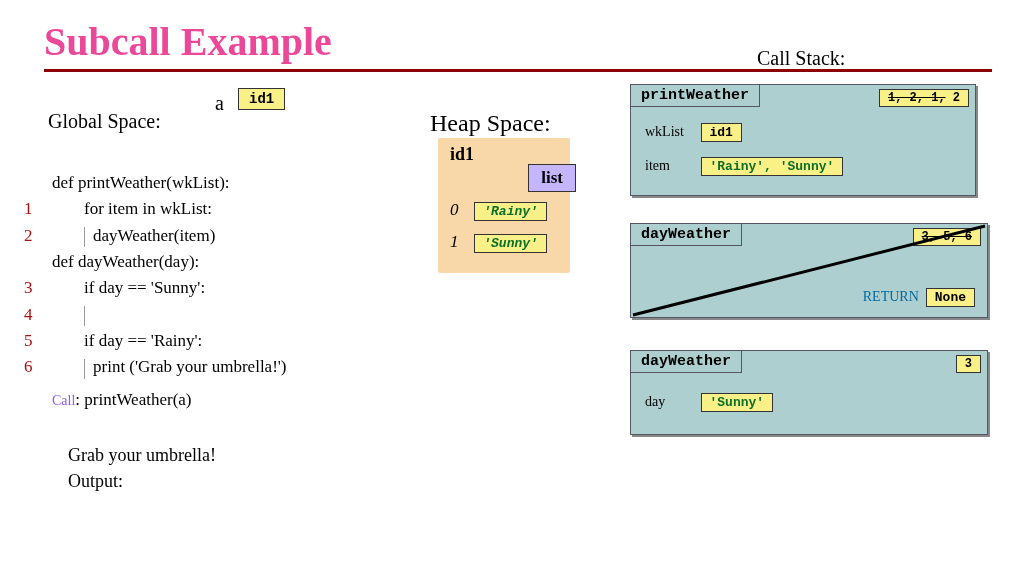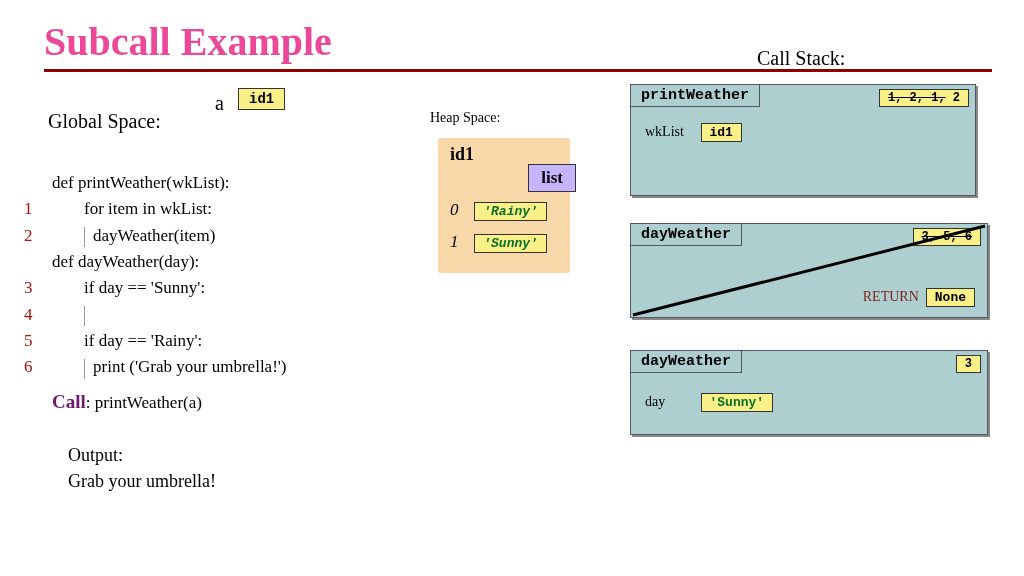--- a/index.html
+++ b/index.html
@@ -19,42 +19,42 @@
   .hr {
     border-bottom: 3px solid #8b0000;
     margin: 0 32px 8px 44px;
   }
   .content { position: relative; }
 
   .global-label { position: absolute; left: 48px; top: 30px; font-size: 20px; }
   .a-label { position: absolute; left: 215px; top: 12px; font-size: 20px; }
   .a-box { position: absolute; left: 238px; top: 8px; }
 
-  .heap-label { position: absolute; left: 430px; top: 30px; font-size: 14px; }
+  .heap-label { position: absolute; left: 430px; top: 30px; font-size: 24px; }
   .callstack-label { position: absolute; left: 757px; top: -33px; font-size: 20px; }
 
   .yellow-box {
     background: #f9f088;
     border: 1.5px solid #333;
     padding: 2px 10px;
     font-family: 'Courier New', monospace;
     font-weight: bold;
     font-size: 14px;
     display: inline-block;
   }
   .yellow-box.small { padding: 1px 8px; font-size: 13px; }
   .green-val { color: #0a6f2a; }
 
   
   .code { position: absolute; left: 48px; top: 90px; font-size: 17px; line-height: 1.55; }
   .code .ln { color: #a11; position: absolute; left: -24px; }
   .code .row { position: relative; padding-left: 4px; white-space: nowrap; }
   .indent1 { padding-left: 36px !important; }
   .bar { border-left: 1px solid #999; display:inline-block; height: 20px; vertical-align: middle; margin-right: 8px;}
-  .call-label { color: #701a75; font-weight: bold; font-size: 19px;}
+  .call-label { color: #8b5cf6; font-weight: normal; font-size: 14px;}
   .output { position: absolute; left: 68px; top: 362px; font-size: 18px; line-height: 1.45;}
 
   
   .heap-obj {
     position: absolute; left: 438px; top: 58px;
     width: 132px; height: 135px;
     background: #f8d8a8;
     border-radius: 2px;
     padding: 6px;
   }
@@ -83,21 +83,21 @@
   .frame-linebox {
     position: absolute; right: 6px; top: 4px;
     background: #f9f088; border: 1.5px solid #333;
     padding: 1px 8px; font-family: 'Courier New', monospace;
     font-weight: bold; font-size: 12px;
   }
   .var-row { position: absolute; font-size: 14px; }
   .var-row .vn { display: inline-block; min-width: 52px; }
 
   .strike { text-decoration: line-through; }
-  .return-label { color: #7f1d1d; font-size: 14px; font-weight: normal;}
+  .return-label { color: #0369a1; font-size: 14px; font-weight: normal;}
 
   .frame1 { left: 630px; top: 4px; width: 346px; height: 112px; }
   .frame2 { left: 630px; top: 143px; width: 358px; height: 95px; }
   .frame3 { left: 630px; top: 270px; width: 358px; height: 85px; }
 
   .cross {
     position: absolute; left: 0; top: 0; width: 100%; height: 100%;
     pointer-events: none;
   }
 </style>
@@ -124,22 +124,22 @@
     <div class="row indent1"><span class="ln">3</span><span>if day == 'Sunny':</span></div>
     <div class="row indent1"><span class="ln">4</span><span class="bar"></span></div>
     <div class="row indent1"><span class="ln">5</span><span>if day == 'Rainy':</span></div>
     <div class="row indent1"><span class="ln">6</span><span class="bar"></span><span>print ('Grab your umbrella!')</span></div>
     <div class="row" style="margin-top:6px;">
       <span class="call-label">Call</span><span>: printWeather(a)</span>
     </div>
   </div>
 
   <div class="output">
+    <div>Grab your umbrella!</div>
     <div>Output:</div>
-    <div>Grab your umbrella!</div>
   </div>
 
   <div class="heap-obj">
     <div class="idlabel">id1</div>
     <div class="type-box">list</div>
     <div class="heap-row" style="top:62px;">
       <span class="idx">0</span>
       <span class="yellow-box small green-val">'Rainy'</span>
     </div>
     <div class="heap-row" style="top:94px;">
@@ -149,20 +149,24 @@
   </div>
 
   <div class="frame frame1">
     <div class="frame-title">printWeather</div>
     <div class="frame-linebox">
       <span class="strike">1, 2, 1,</span><span> 2</span>
     </div>
     <div class="var-row" style="left:14px; top:38px;">
       <span class="vn">wkList</span>
       <span class="yellow-box small">id1</span>
+    </div>
+    <div class="var-row" style="left:14px; top:72px;">
+      <span class="vn">item</span>
+      <span class="yellow-box small green-val">'Rainy',  'Sunny'</span>
     </div>
   </div>
 
   <div class="frame frame2">
     <div class="frame-title">dayWeather</div>
     <div class="frame-linebox strike">3, 5, 6</div>
     <div class="var-row" style="right:12px; top:64px;">
       <span class="return-label">RETURN</span>&nbsp;
       <span class="yellow-box small">None</span>
     </div>

